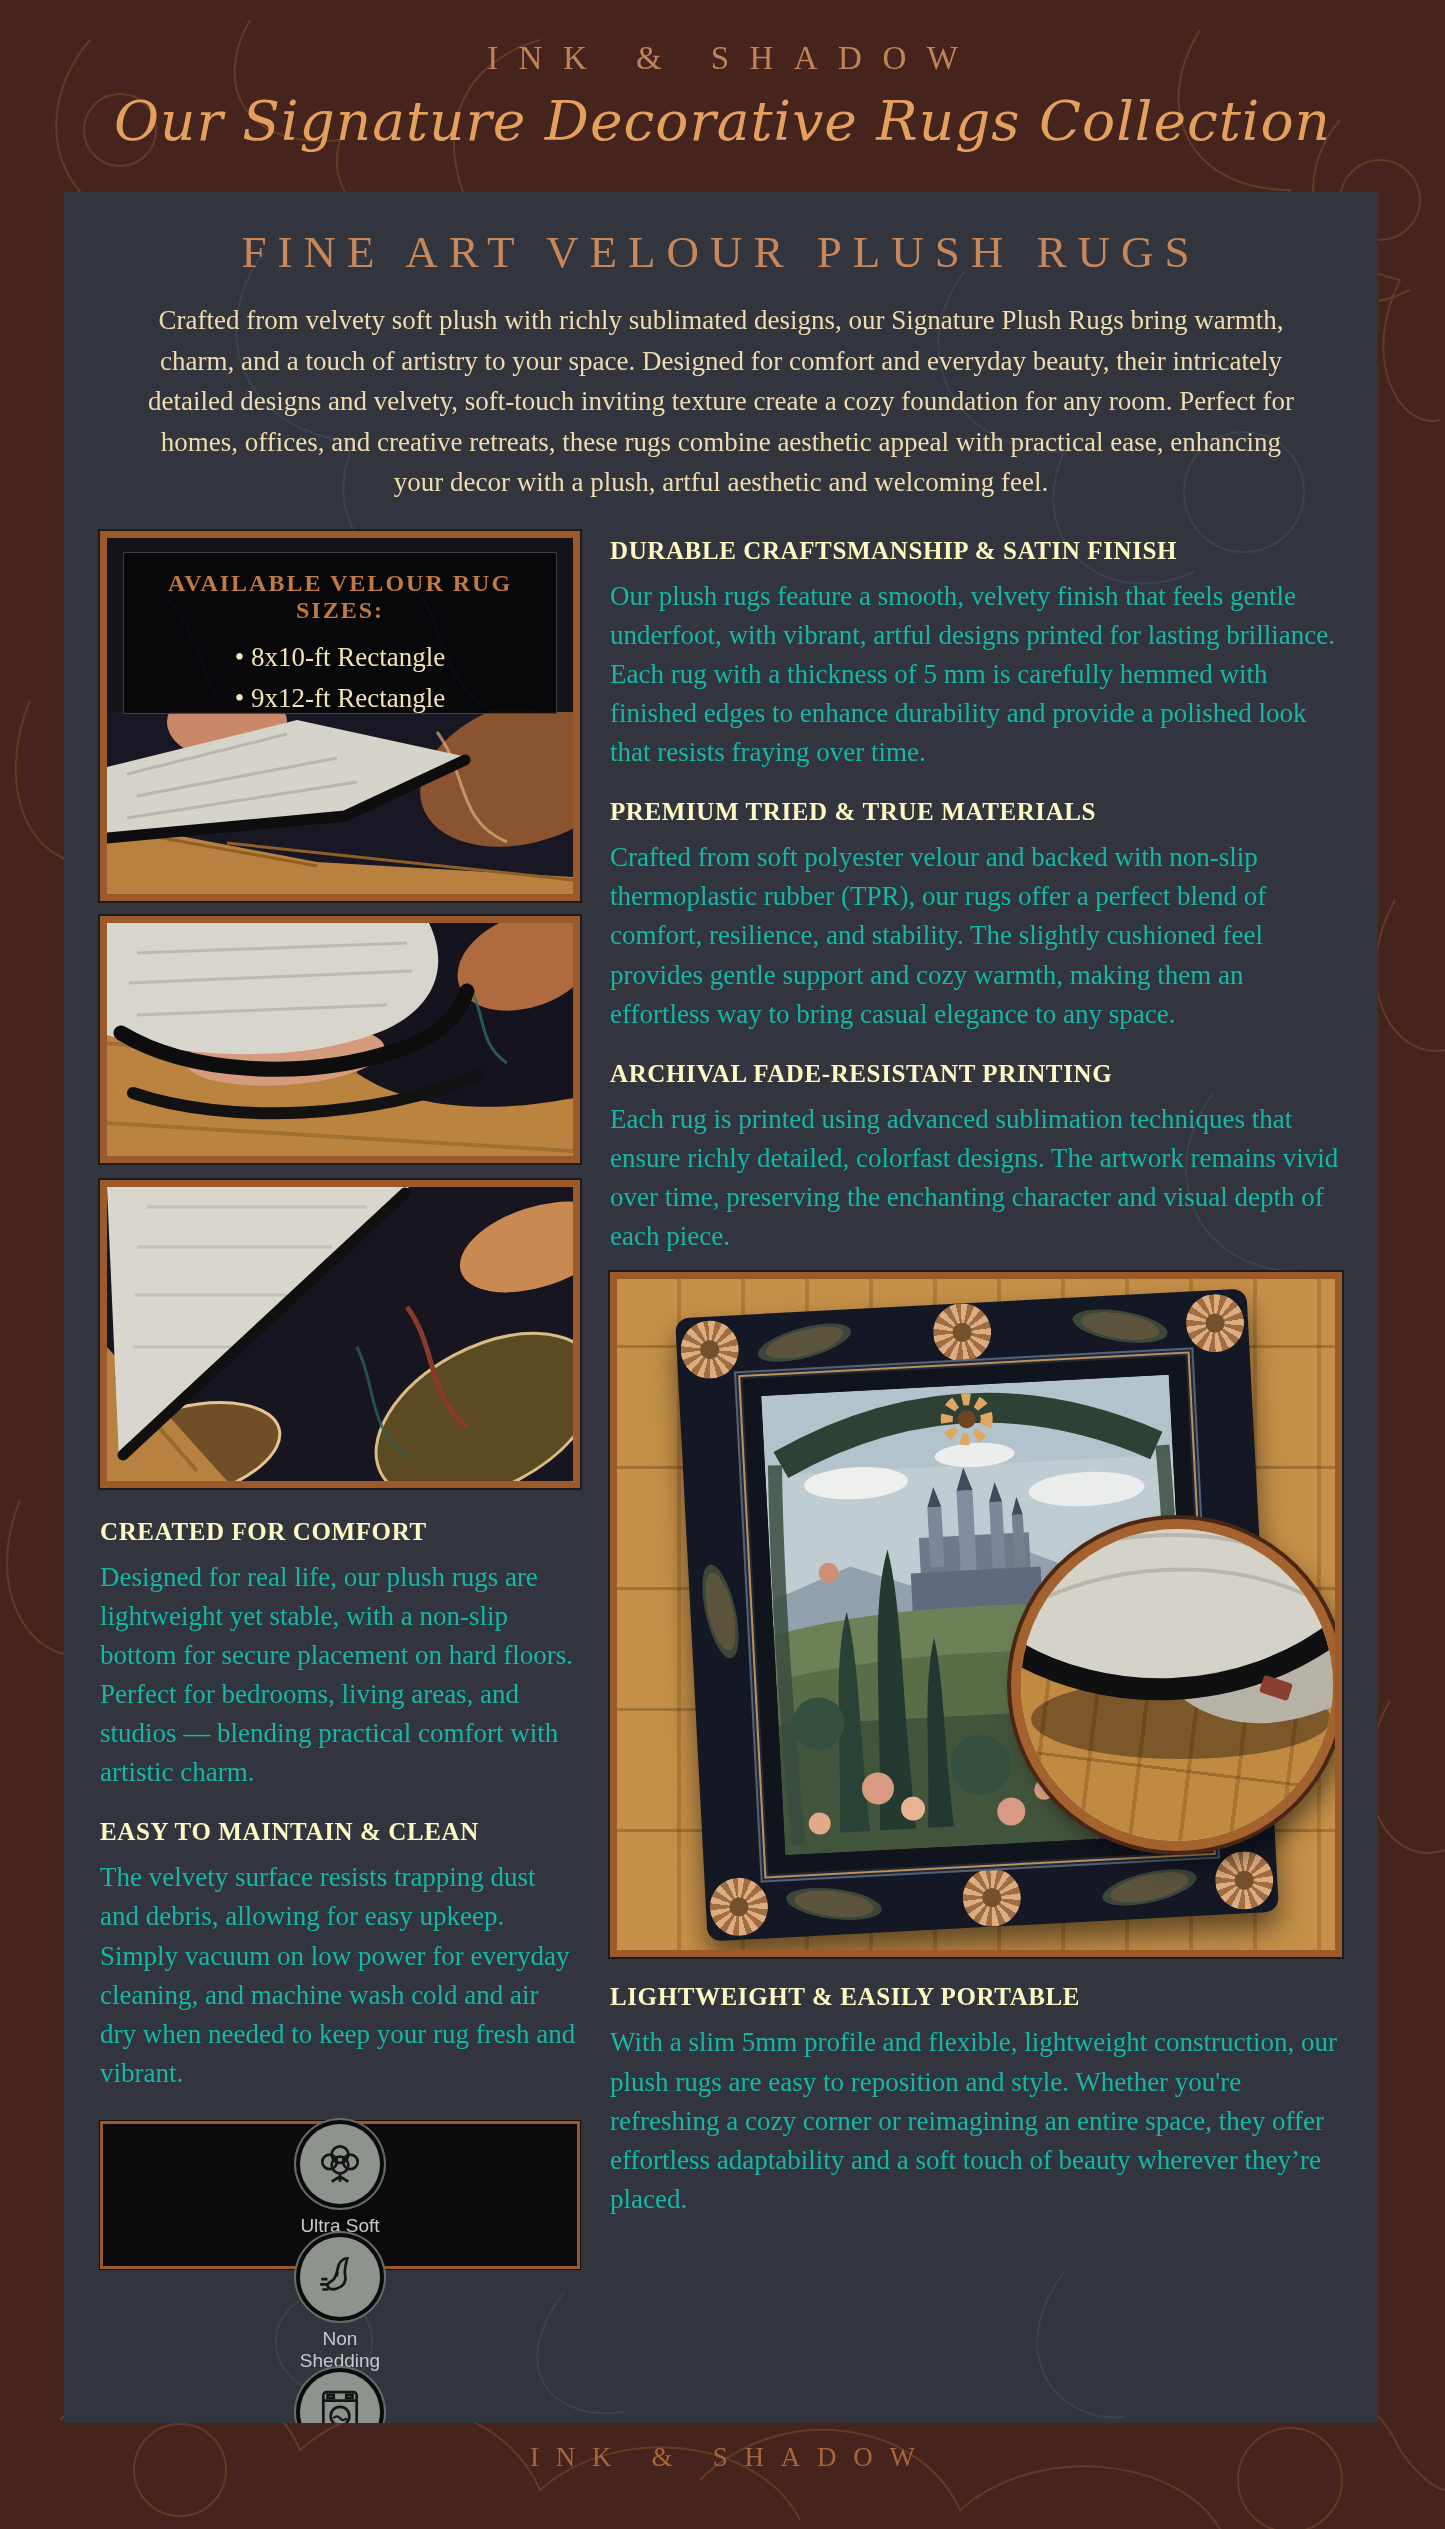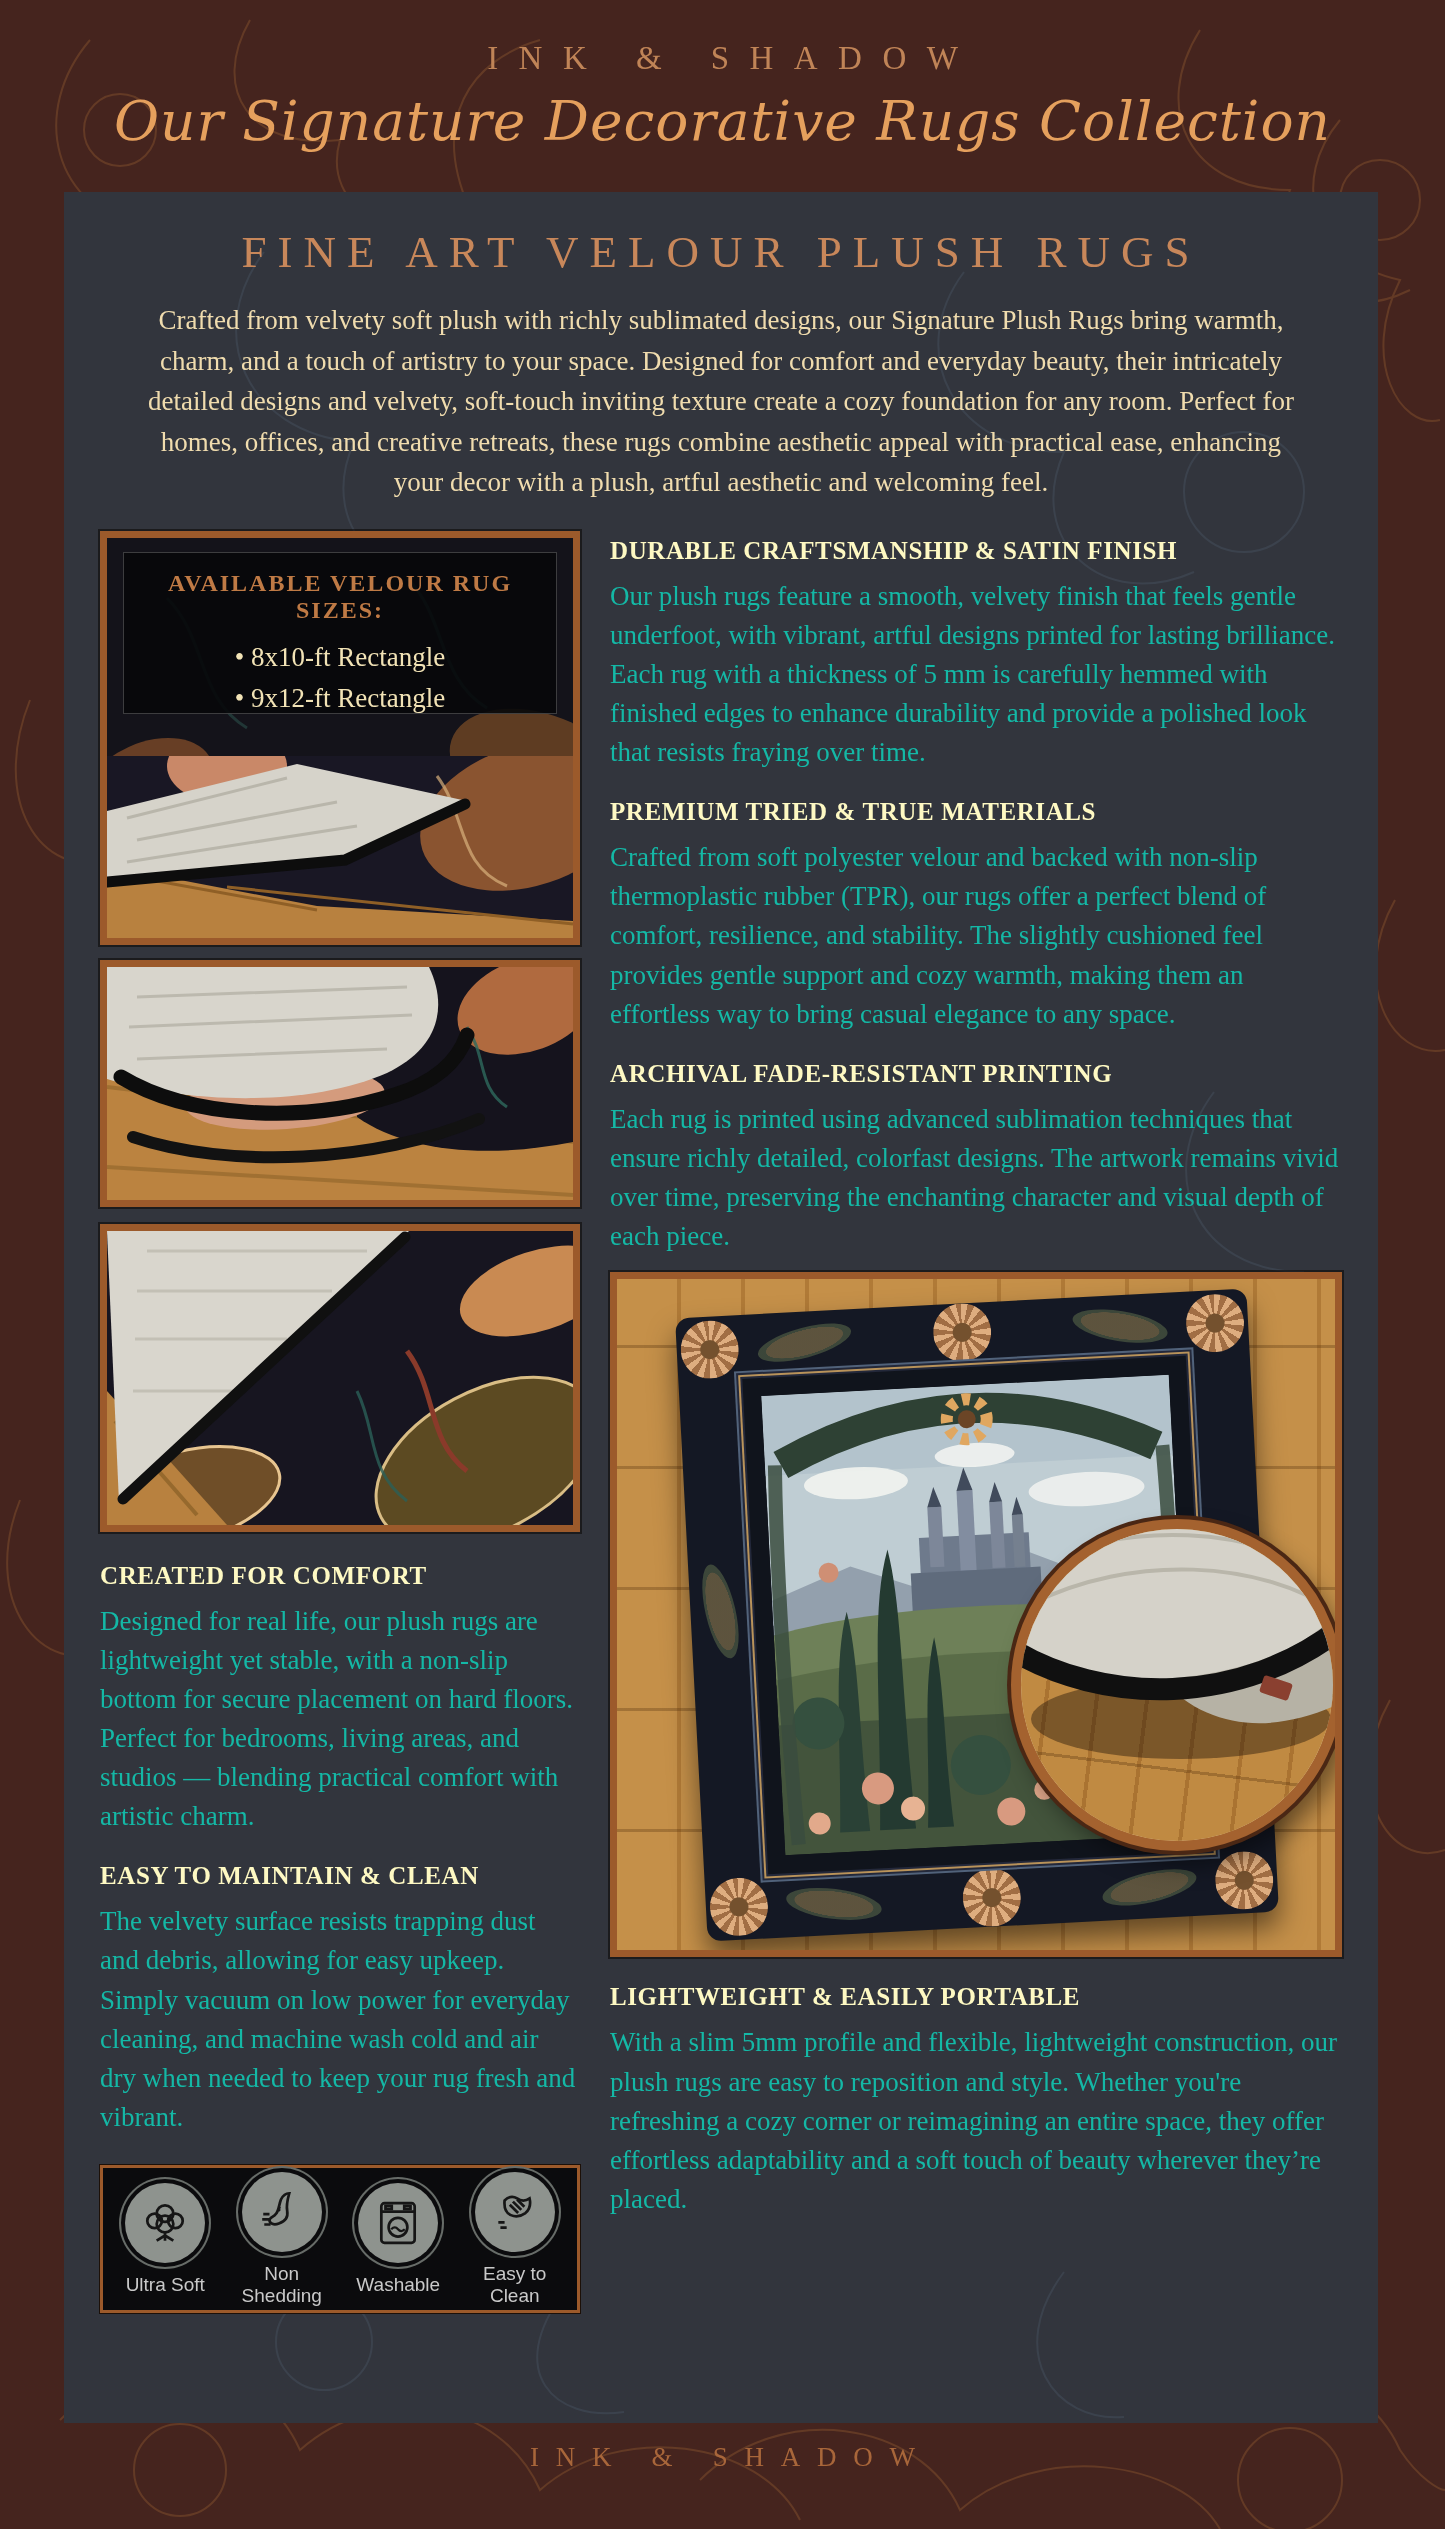--- a/index.html
+++ b/index.html
@@ -33,21 +33,21 @@
 
   .section-h { color:#fef9c3; font-weight:700; font-size:25px;
                letter-spacing:.6px; margin:26px 0 12px; }
   .col-right .section-h.first { margin-top:6px; }
   .col-left  .section-h.first { margin-top:30px; }
   .section-p { color:#14b8a6; font-size:27px; line-height:1.45; }
 
   
   .photo { position:relative; border:7px solid #9c5a2b; overflow:hidden;
            background:#181820; box-shadow:0 0 0 2px rgba(10,5,3,.55); }
-  #photo-sizes  { height:414px; }
+  #photo-sizes  { height:370px; }
   #photo-edge   { height:247px; margin-top:15px; }
   #photo-corner { height:308px; margin-top:17px; }
   #photo-rug    { height:685px; margin-top:16px; }
 
   .sizes-overlay { position:absolute; left:16px; right:16px; top:14px; height:162px;
                    background:rgba(7,8,10,.9); border:1px solid rgba(200,200,200,.28);
                    text-align:center; padding-top:17px; z-index:3; }
   .sizes-overlay h3 { color:#bf7a45; font-size:24px; letter-spacing:2px; font-weight:700; }
   .sizes-overlay ul { list-style:none; display:inline-block; text-align:left;
                       margin-top:13px; }
@@ -81,21 +81,21 @@
                   box-shadow:0 0 0 4px #4a2714, 10px 14px 24px rgba(0,0,0,.45),
                              inset 0 0 0 4px #e9e4da; }
   .inset-wood { position:absolute; inset:-20px; transform:rotate(7deg); background:
       repeating-linear-gradient(0deg, transparent 0 90px, rgba(80,45,10,.3) 90px 93px),
       repeating-linear-gradient(90deg, #c08a42 0 46px, #aa7331 46px 50px); }
 
   
   .features-bar { margin-top:28px; height:148px; background:#0b0b0d;
                   border:3px solid #9c5a2b; display:flex; align-items:center;
                   justify-content:space-around; padding:0 4px;
-                  box-shadow:0 0 0 1px #1c1008; }
+                  box-shadow:0 0 0 1px #1c1008;flex-direction:column; }
   .feature { text-align:center; width:25%; }
   .feature-circle { width:80px; height:80px; border-radius:50%; background:#8e938e;
                     margin:0 auto; display:flex; align-items:center; justify-content:center;
                     box-shadow:0 0 0 4px #0b0b0d, 0 0 0 6px #676c68; }
   .feature-label { margin-top:11px; font-family:"Liberation Sans", sans-serif;
                    font-size:19px; color:#c9c9c9; }
 
   
   .note { position:relative; margin:22px auto 0; width:1240px; text-align:center;
           color:#c97d4a; font-size:30px; line-height:1.5; }

